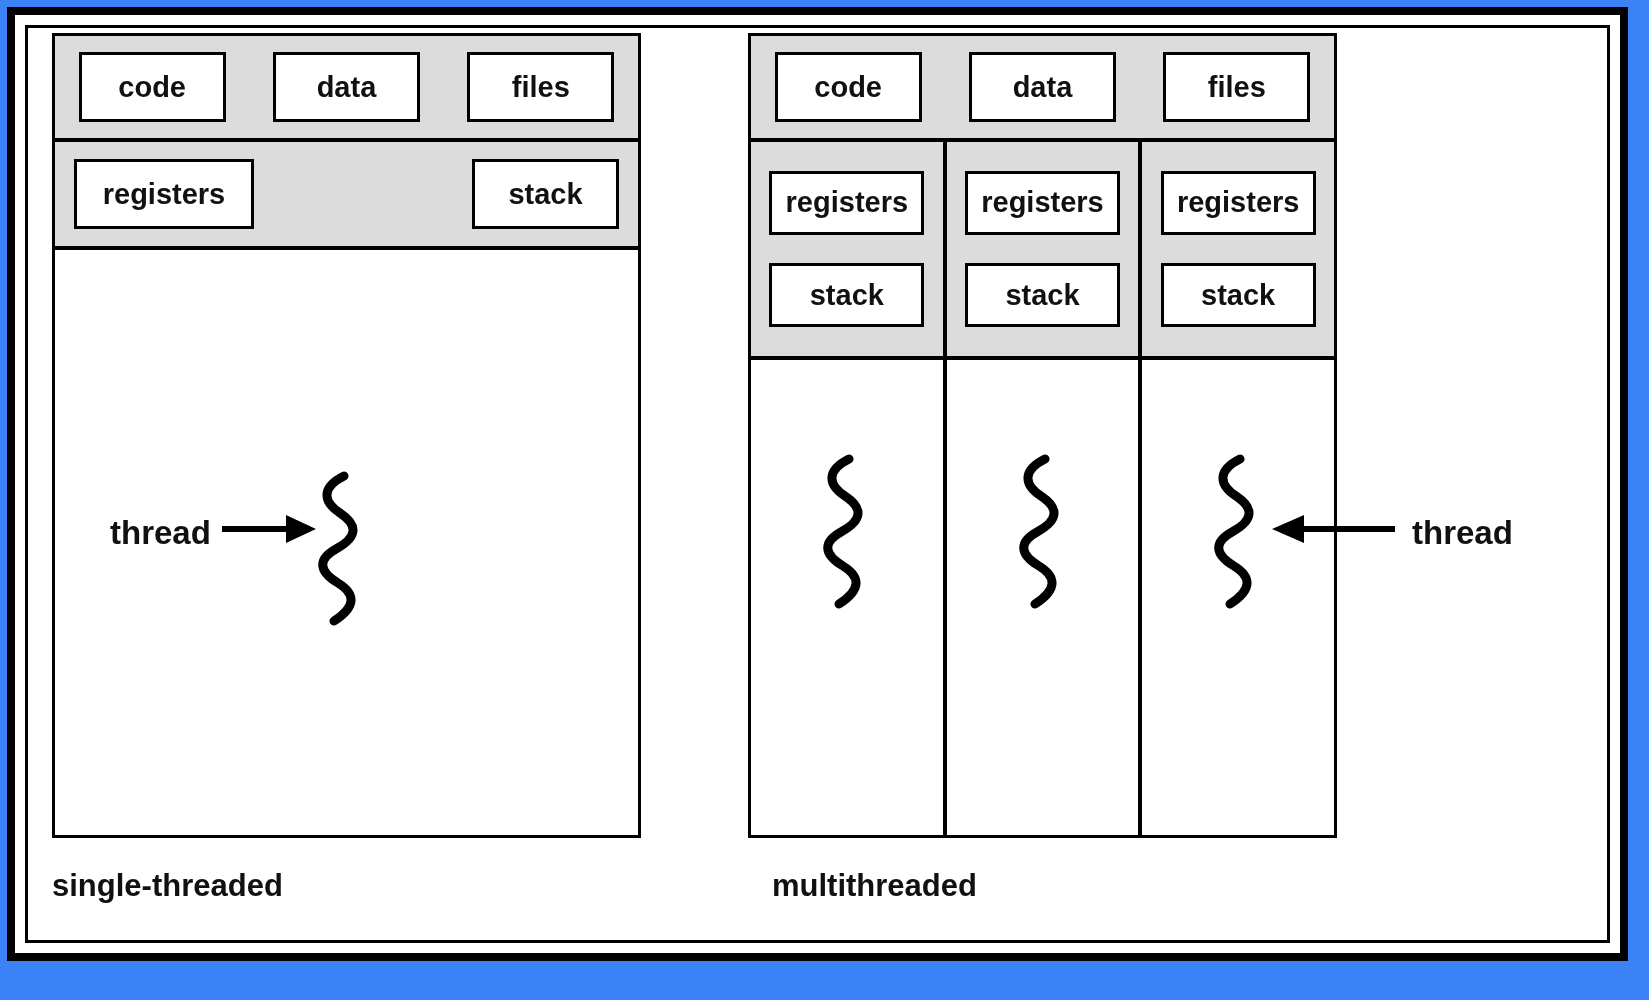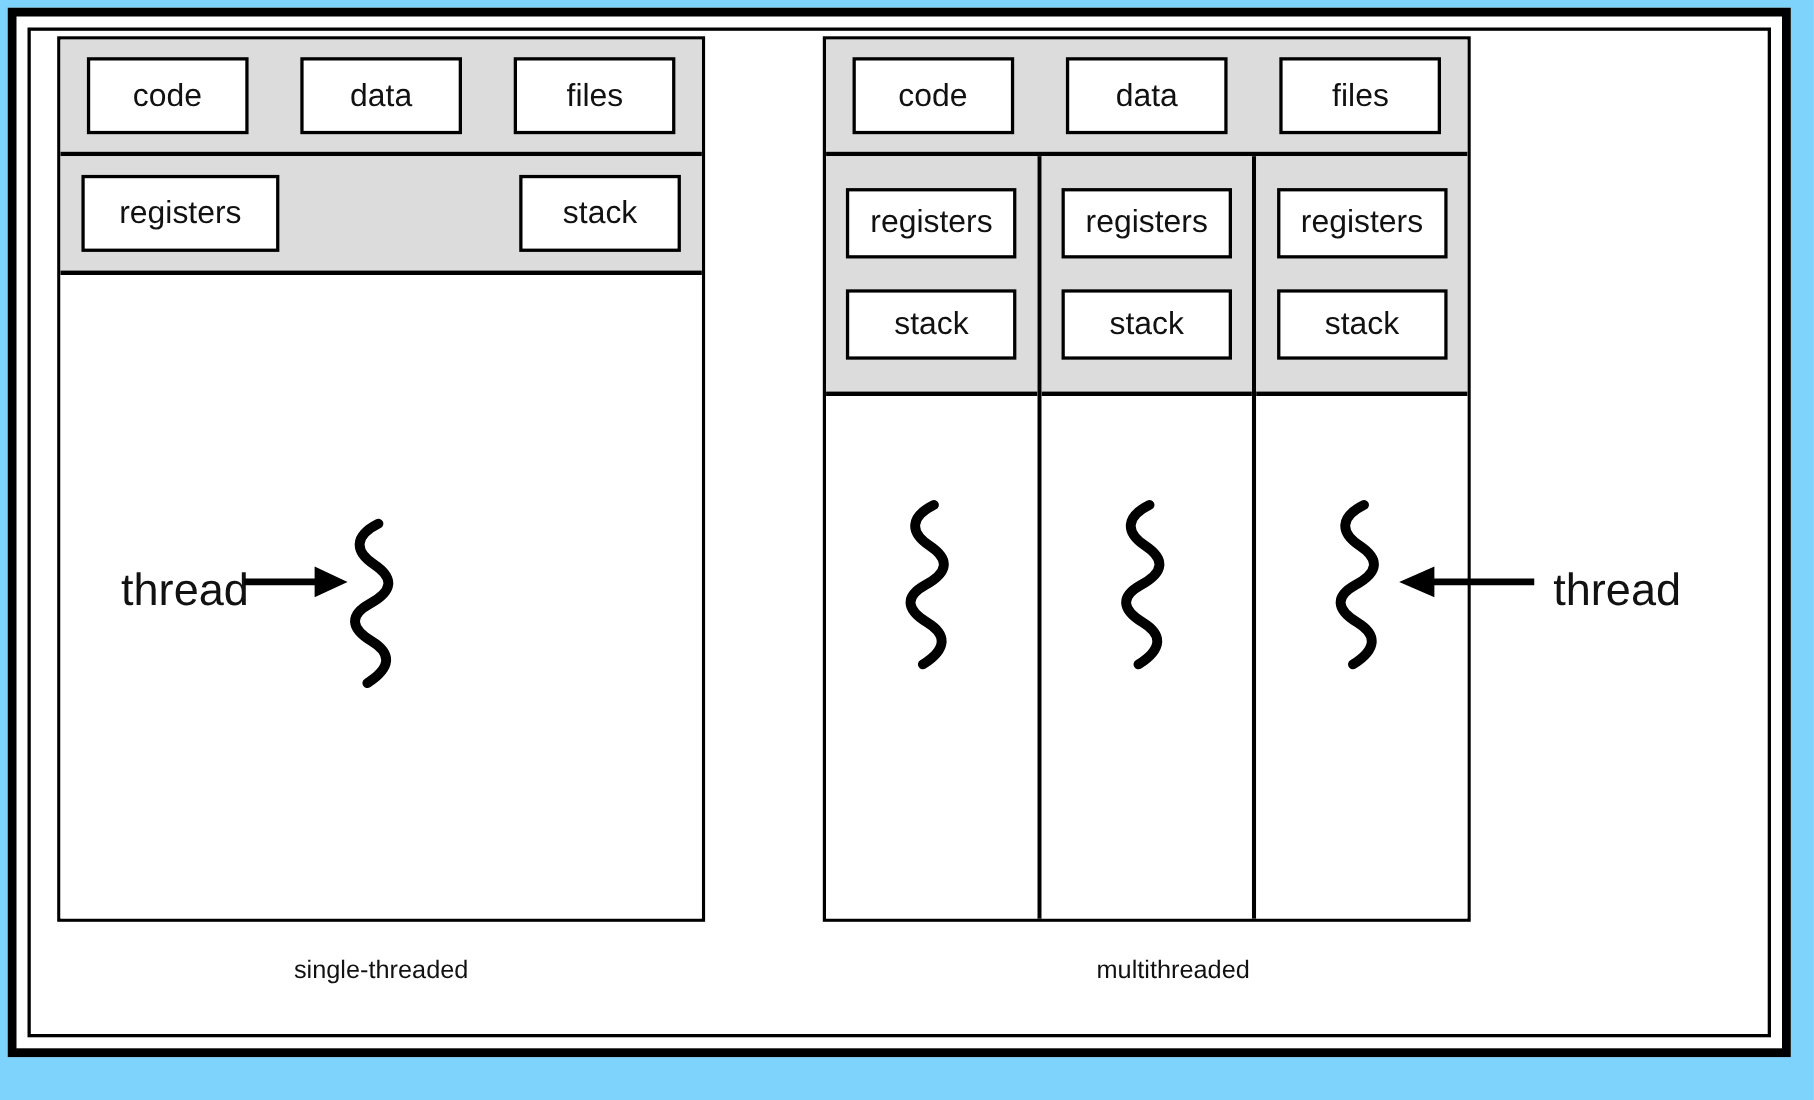--- a/index.html
+++ b/index.html
@@ -10,22 +10,23 @@
   }
   body {
     font-family: "Liberation Sans", sans-serif;
   }
 
   
   #canvas {
     position: relative;
     width: 1649px;
     height: 1000px;
-    background: #7dd3fc;
+    background: #3b82f6;
     overflow: hidden;
+    font-weight: bold;
   }
 
   
   .frame-outer {
     position: absolute;
     left: 7px;
     top: 7px;
     width: 1621px;
     height: 954px;
     border: 8px solid #000000;
@@ -162,37 +163,36 @@
   .squiggle {
     position: absolute;
     width: 60px;
     height: 160px;
   }
   .squiggle svg { display: block; }
 
   
   .thread-label {
     position: absolute;
-    font-size: 41px;
+    font-size: 33px;
     color: #111111;
     white-space: nowrap;
     line-height: 1;
   }
   .arrow {
     position: absolute;
   }
   .arrow svg { display: block; }
 
   
   .caption {
     position: absolute;
-    font-size: 23px;
+    font-size: 31px;
     color: #111111;
     white-space: nowrap;
-    text-align: center;
     line-height: 1;
   }
   #caption-single { left: 52px; top: 870px; width: 589px; }
   #caption-multi  { left: 772px; top: 870px; width: 589px; }
 </style>
 </head>
 <body>
 
 <div id="canvas">
 

